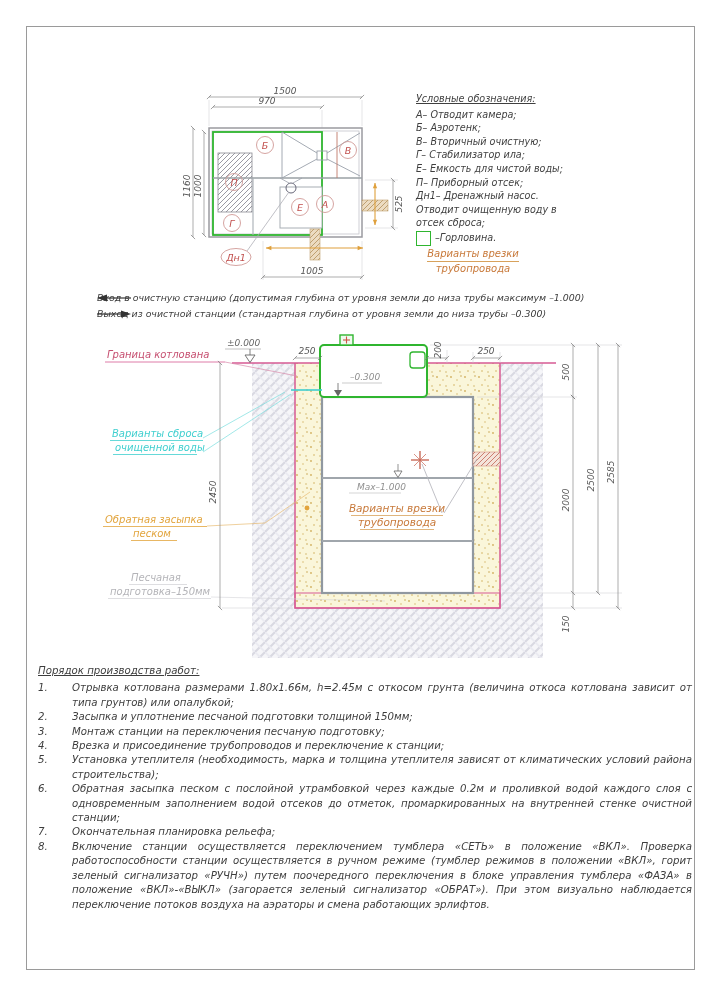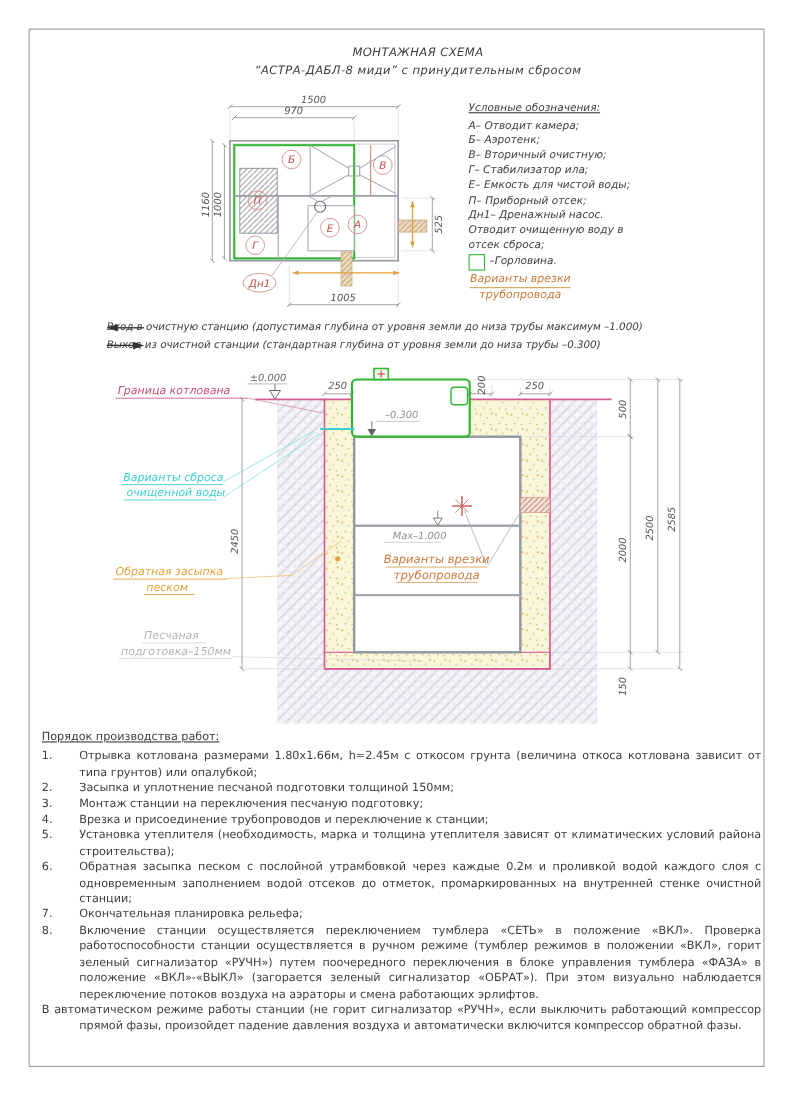--- a/index.html
+++ b/index.html
@@ -2,51 +2,47 @@
 <html><head>
 <meta charset="utf-8">
 <style>
   html,body{margin:0;padding:0;background:#ffffff;}
   .page{position:relative;width:722px;height:999px;background:#fff;overflow:hidden;
         font-family:"DejaVu Sans",sans-serif;}
   .frame{position:absolute;left:26px;top:26px;right:27px;bottom:29px;border:1.5px solid #9a9a9a;}
   .title{position:absolute;left:160px;top:40px;width:440px;text-align:center;color:#3c3c3c;
          font-style:italic;font-size:10.5px;line-height:16px;letter-spacing:.4px;}
   .legend{position:absolute;left:416px;top:92px;width:180px;color:#3f3f3f;font-style:italic;
-          font-size:9.6px;line-height:13.6px;margin-left:10px;}
+          font-size:9.6px;line-height:13.6px;}
   .legend .hd{text-decoration:underline;margin-bottom:2px;}
   .legend .gor{display:flex;align-items:flex-start;margin-top:1px;}
   .legend .sq{width:13px;height:13px;border:1.6px solid #2fb52f;margin-right:4px;flex:0 0 auto;}
   .plan-note{position:absolute;left:403px;top:247px;width:140px;text-align:center;
              color:#c8793a;font-style:italic;font-size:10px;line-height:13px;}
   .plan-note .u{display:inline-block;border-bottom:1px solid #d8a25c;padding-bottom:1px;}
   .note-line{position:absolute;left:97px;display:flex;align-items:center;gap:9px;color:#3c3c3c;
              font-style:italic;font-size:9.4px;white-space:nowrap;}
-  .work{position:absolute;left:38px;top:664px;width:654px;color:#3d3d3d;
+  .work{position:absolute;left:38px;top:664px;width:654px;color:#3d3d3d;font-style:italic;
         font-size:10.2px;line-height:14.4px;}
   .work .hd{text-decoration:underline;margin-bottom:3px;}
   .work .item{display:flex;}
   .work .n{flex:0 0 34px;}
   .work .t{flex:1;text-align:justify;}
   .work .para{padding-left:34px;text-indent:-34px;text-align:justify;}
   svg{position:absolute;overflow:visible;}
   svg text{font-family:"DejaVu Sans",sans-serif;font-style:italic;}
   .dimtxt{fill:#555;font-size:9px;}
   .lettertxt{fill:#c2504e;font-size:9.5px;}
 </style>
 </head>
 <body>
 
 <div class="page">
   <div class="frame"></div>
 
-  <div class="title">
-    <div>МОНТАЖНАЯ СХЕМА</div>
-    <div>“АСТРА-ДАБЛ-8 миди” с принудительным сбросом</div>
-  </div>
 
   <svg style="left:175px;top:83px" width="240" height="205" viewBox="0 0 240 205">
     <defs>
       <pattern id="hatchGray" width="5" height="5" patternUnits="userSpaceOnUse">
         <path d="M0 5 L5 0" stroke="#8f8f98" stroke-width="0.9" fill="none"></path>
       </pattern>
       <pattern id="pipeTan" width="5" height="5" patternUnits="userSpaceOnUse">
         <rect width="5" height="5" fill="#ecdcc2"></rect>
         <path d="M0 5 L5 0" stroke="#bfa070" stroke-width="1" fill="none"></path>
       </pattern>
@@ -334,15 +330,14 @@
       <span class="t">Обратная засыпка песком с послойной утрамбовкой через каждые 0.2м и проливкой водой каждого слоя с одновременным заполнением водой отсеков до отметок, промаркированных на внутренней стенке очистной станции;</span>
     </div>
     <div class="item">
       <span class="n">7.</span>
       <span class="t">Окончательная планировка рельефа;</span>
     </div>
     <div class="item">
       <span class="n">8.</span>
       <span class="t">Включение станции осуществляется переключением тумблера «СЕТЬ» в положение «ВКЛ». Проверка работоспособности станции осуществляется в ручном режиме (тумблер режимов в положении «ВКЛ», горит зеленый сигнализатор «РУЧН») путем поочередного переключения в блоке управления тумблера «ФАЗА»  в положение «ВКЛ»-«ВЫКЛ» (загорается зеленый сигнализатор «ОБРАТ»).  При этом визуально наблюдается переключение потоков воздуха на аэраторы и смена работающих эрлифтов.</span>
     </div>
-    <div class="para">В автоматическом режиме работы станции (не горит сигнализатор «РУЧН», если выключить работающий компрессор прямой фазы, произойдет падение давления воздуха и автоматически включится компрессор обратной фазы.</div>
   </div>
 </div>
 
 </body></html>

